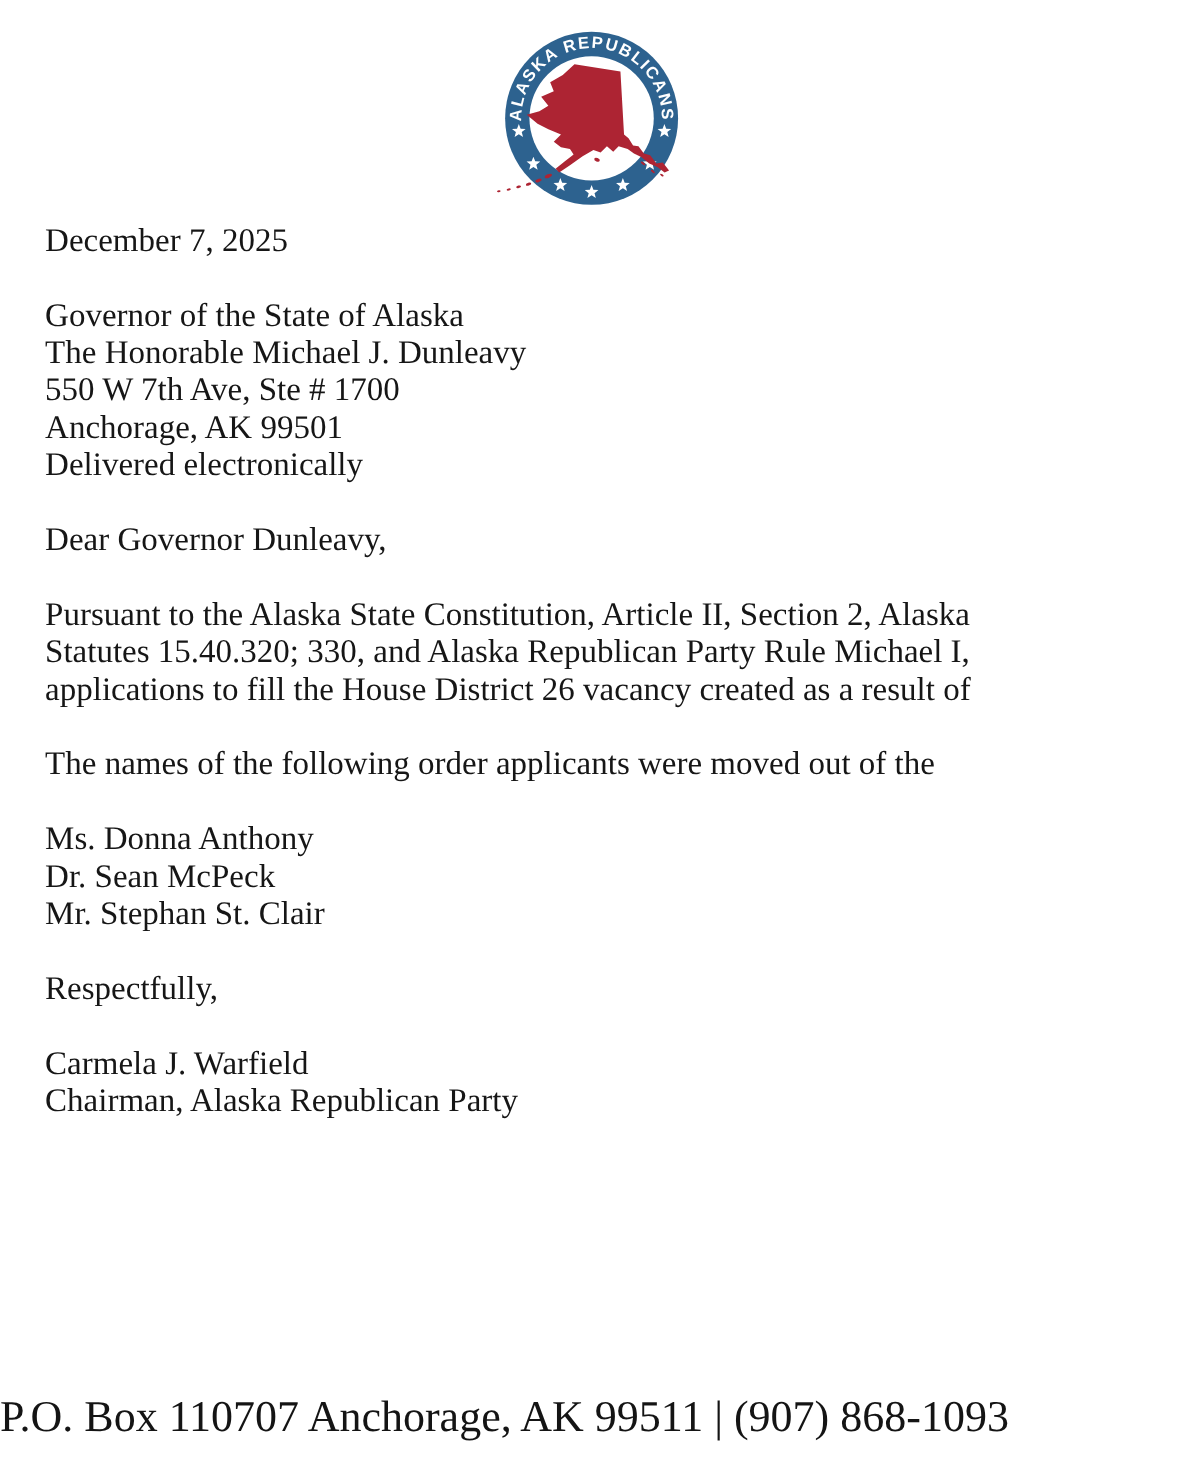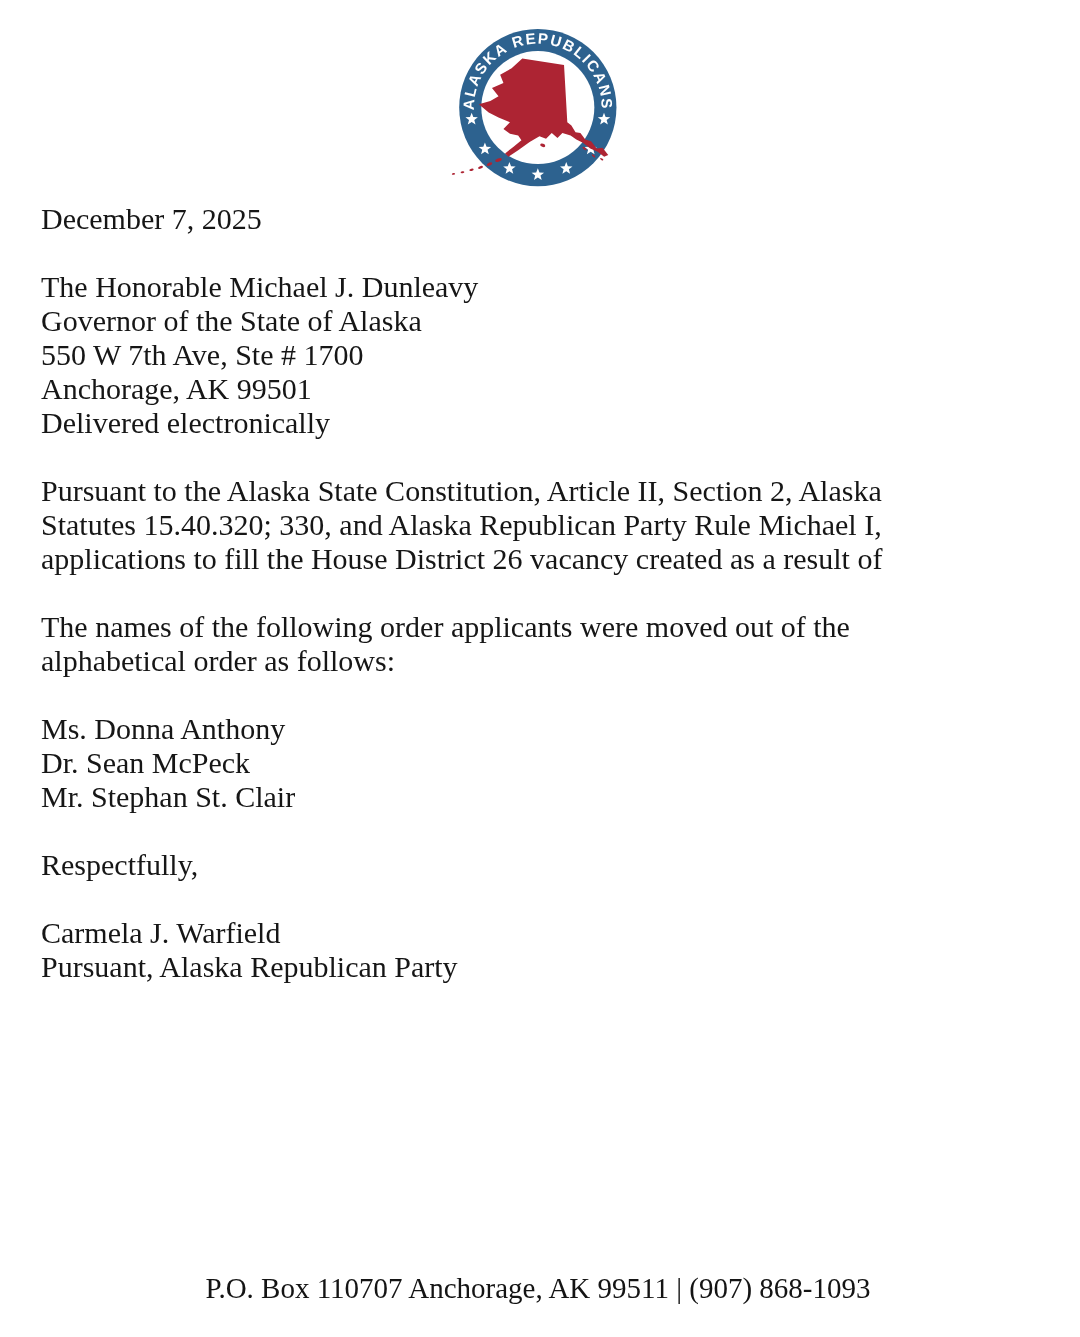--- a/index.html
+++ b/index.html
@@ -35,22 +35,22 @@
   .block {
     margin: 0 0 34px 0;
     font-family: Liberation Serif, serif;
   }
   .line { white-space: nowrap; }
   .footer {
     position: absolute;
     left: 0;
     right: 4px;
     top: 1270px;
-    text-align: center;
-    font-size: 29px;
+    text-align: left;
+    font-size: 40px;
     line-height: 36px;
     color: #141414;
   }
   .logo-arc-text {
     font-family: "Liberation Sans", sans-serif;
     font-weight: bold;
     font-size: 18.5px;
     letter-spacing: 2px;
     fill: #ffffff;
   }
@@ -119,52 +119,54 @@
     </svg>
   </div>
 
   <main class="letter">
 
     <div class="block">
       <div class="line">December 7, 2025</div>
     </div>
 
     <div class="block">
+      <div class="line">Governor of the State of Alaska</div>
       <div class="line">The Honorable Michael J. Dunleavy</div>
-      <div class="line">Governor of the State of Alaska</div>
       <div class="line">550 W 7th Ave, Ste # 1700</div>
       <div class="line">Anchorage, AK 99501</div>
       <div class="line">Delivered electronically</div>
     </div>
 
+    <div class="block">
+      <div class="line">Dear Governor Dunleavy,</div>
+    </div>
 
     <div class="block">
       <div class="line">Pursuant to the Alaska State Constitution, Article II, Section 2, Alaska</div>
       <div class="line">Statutes 15.40.320; 330, and Alaska Republican Party Rule Michael I,</div>
       <div class="line">applications to fill the House District 26 vacancy created as a result of</div>
     </div>
 
     <div class="block">
       <div class="line">The names of the following order applicants were moved out of the</div>
-      <div class="line">alphabetical order as follows:</div>
     </div>
 
     <div class="block">
       <div class="line">Ms. Donna Anthony</div>
       <div class="line">Dr. Sean McPeck</div>
       <div class="line">Mr. Stephan St. Clair</div>
     </div>
 
     <div class="block">
       <div class="line">Respectfully,</div>
     </div>
 
     <div class="block">
       <div class="line">Carmela J. Warfield</div>
-      <div class="line">Pursuant, Alaska Republican Party</div>
+      <div class="line">Chairman, Alaska Republican Party</div>
     </div>
 
   </main>
 
   <footer class="footer">
     <span>P.O. Box 110707 Anchorage, AK 99511 | (907) 868-1093</span>
   </footer>
 
 </div>
 

